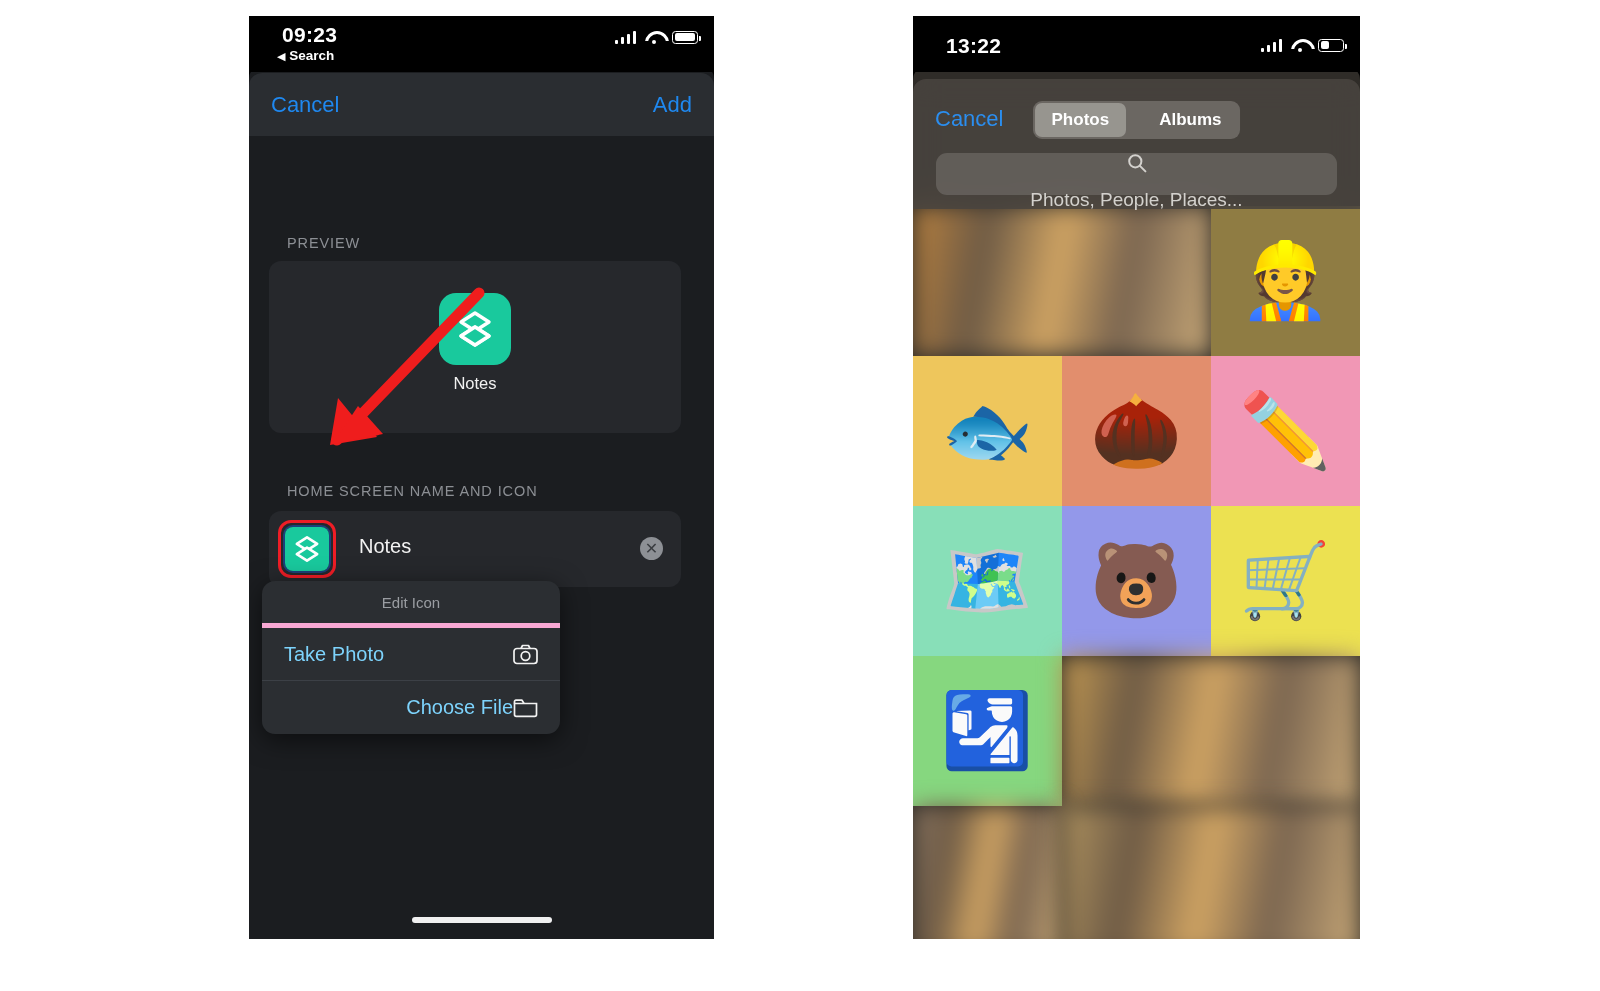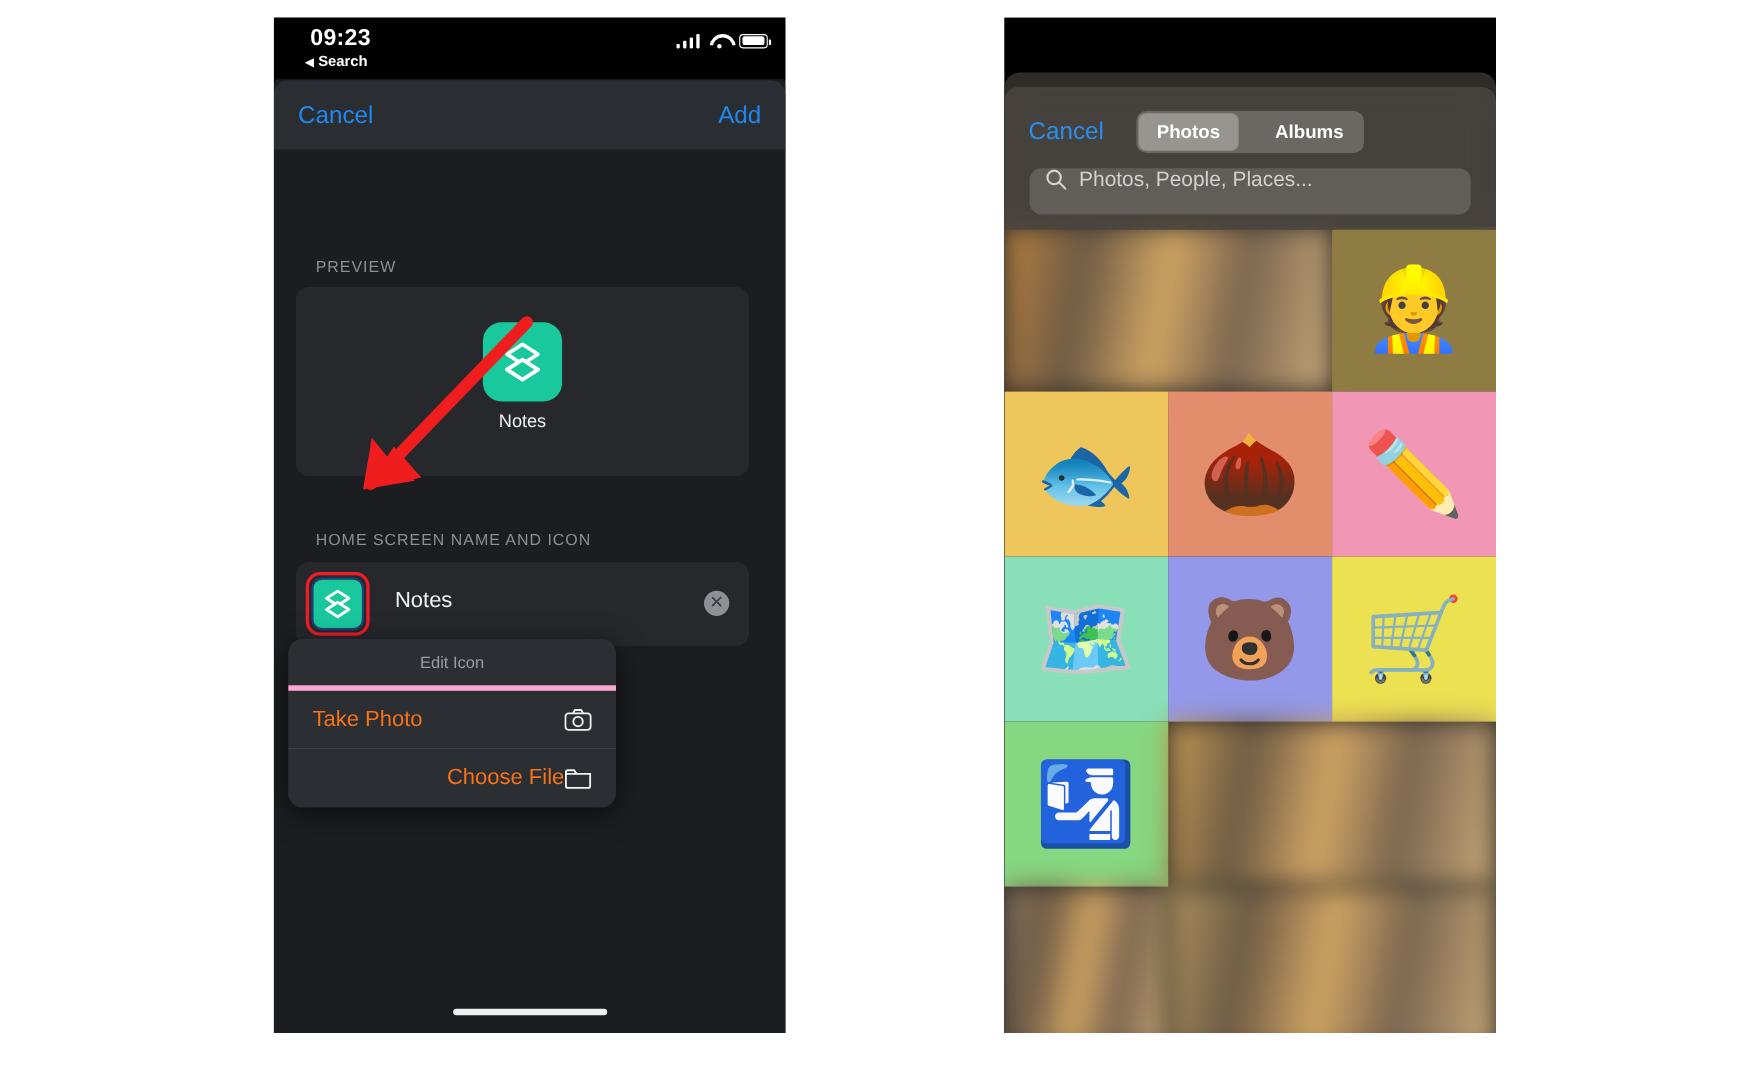--- a/index.html
+++ b/index.html
@@ -125,21 +125,21 @@
     background: #2b2e32; border-radius: 13px; z-index: 25;
     box-shadow: 0 6px 26px rgba(0,0,0,.55);
     overflow: hidden;
   }
   .ctx-title {
     text-align: center; color: #9a9da2; font-size: 15px;
     padding: 13px 0 12px; border-bottom: 5px solid #f9a8d4;
   }
   .ctx-item {
     display: flex; align-items: center; justify-content: space-between;
-    padding: 0 22px; height: 53px; color: #f97316; font-size: 20px;
+    padding: 0 22px; height: 53px; color: #7dd3fc; font-size: 20px;
     border-bottom: 1px solid #3c4046; cursor: pointer;
   }
   .ctx-item:last-child { border-bottom: none; justify-content: flex-end; }
   .ctx-icon { color: #f2f2f2; display: flex; align-items: center; }
 
   .home-indicator {
     position: absolute; left: 50%; transform: translateX(-50%);
     bottom: 16px; width: 140px; height: 6px; border-radius: 3px;
     background: #f0f0f0; z-index: 50;
   }
@@ -162,22 +162,22 @@
     display: flex; gap: 16px;
   }
   .pk-seg-opt {
     padding: 7px 17px; font-size: 17px; font-weight: bold; color: #fff;
     border-radius: 7px; cursor: pointer;
   }
   .pk-seg-opt.active { background: rgba(160,157,152,.85); }
   .pk-search {
     position: absolute; left: 23px; right: 23px; top: 74px; height: 42px;
     background: rgba(125,122,117,.5); border-radius: 11px;
-    display: flex; gap: 11px; padding: 0 14px;
-    color: #d3d1cd; font-size: 19px; cursor: text;
+    display: flex; align-items: center; gap: 11px; padding: 0 14px;
+    color: #d3d1cd; font-size: 19px; cursor: text; flex-direction: column;
   }
   .pk-grid { position: absolute; left: 0; right: 0; top: 0; bottom: 0; }
   .cell { position: absolute; overflow: hidden; }
   .cell .emoji {
     position: absolute; left: 50%; top: 50%; transform: translate(-50%,-50%);
     font-size: 74px; line-height: 1;
   }
   .cell.blurred { filter: blur(11px); }
 </style>
 </head>
@@ -270,20 +270,35 @@
           </span>
         </div>
       </div>
 
       <div class="home-indicator"></div>
     </div>
   </div>
 
   <div class="phone" id="phone-right">
 
+    <div class="statusbar">
+      <div class="clock" style="top:18px">13:22</div>
+      <div class="sb-right" style="top:22px">
+        <span class="bars">
+            <i></i>
+            <i></i>
+            <i></i>
+            <i></i>
+          </span>
+        <span class="wifi"></span>
+        <span class="batt">
+            <span class="fill" style="width:8px"></span>
+          </span>
+      </div>
+    </div>
 
     <div class="pk-sheet">
       <div class="pk-grid">
           <div class="cell blurred" style="left: 0px; top: 140px; width: 298px; height: 150px; background: linear-gradient(100deg, rgb(184, 129, 63) 0%, rgb(109, 90, 69) 24%, rgb(208, 164, 99) 48%, rgb(122, 101, 80) 70%, rgb(201, 169, 120) 100%) rgb(184, 129, 63);"></div>
           <div class="cell" style="left: 298px; top: 140px; width: 149px; height: 150px; background: rgb(143, 124, 67);">
             <span class="emoji">👷</span>
           </div>
           <div class="cell" style="left: 0px; top: 290px; width: 149px; height: 150px; background: rgb(238, 198, 92);">
             <span class="emoji">🐟</span>
           </div>

